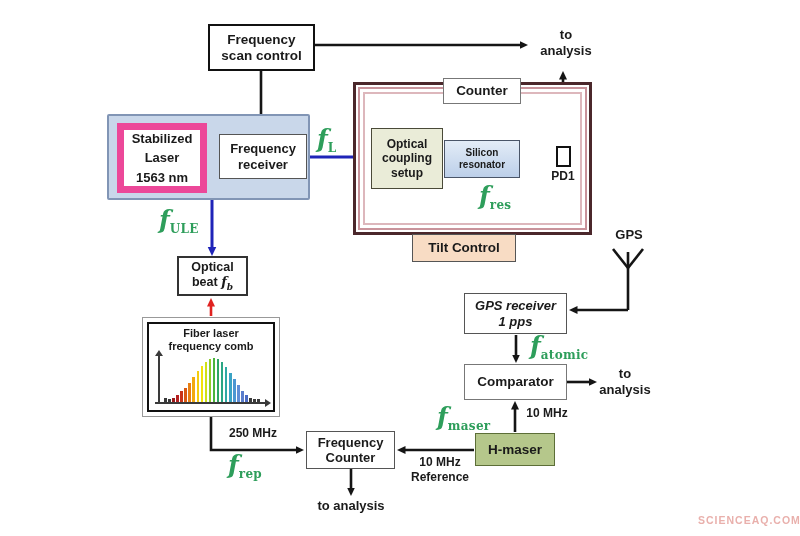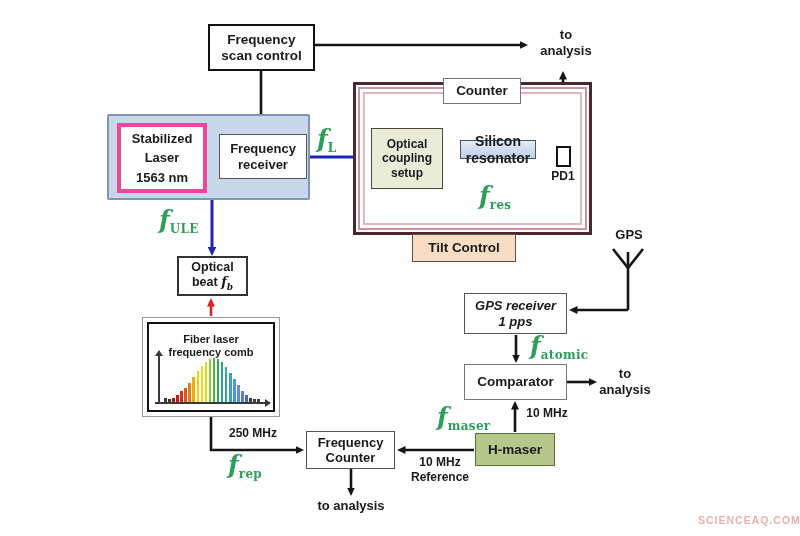--- a/index.html
+++ b/index.html
@@ -8,44 +8,44 @@
   #wires{position:absolute;left:0;top:0;width:800px;height:536px;}
 
   .box{position:absolute;display:flex;flex-direction:column;align-items:center;justify-content:center;
        text-align:center;font-weight:bold;line-height:1.18;background:#fff;box-sizing:border-box;}
   .bl{display:block;}
 
   .freq-scan{left:208px;top:24px;width:107px;height:47px;border:2px solid #111;font-size:13.5px;}
   .blue-wrap{position:absolute;left:107px;top:114px;width:203px;height:86px;
              background:var(--container-blue,#c9d7ea);border:2px solid var(--container-blue-border,#8195b5);
              border-radius:2px;box-sizing:border-box;}
-  .stab-laser{left:117px;top:123px;width:90px;height:70px;border:4px solid #ec4899;font-size:13px;line-height:1.5;}
+  .stab-laser{left:117px;top:123px;width:90px;height:70px;border:7px solid #ec4899;font-size:13px;line-height:1.5;}
   .freq-shifter{left:219px;top:134px;width:88px;height:45px;border:1.5px solid #555;font-size:13px;}
 
   .cryo-frame{position:absolute;left:353px;top:82px;width:239px;height:153px;
               border:3px solid var(--cryo-maroon,#4b272b);box-sizing:border-box;background:#fff;}
   .cryo-f1{position:absolute;inset:2px;border:2px solid var(--cryo-pink1,#c9939b);}
   .cryo-f2{position:absolute;inset:7px;border:2px solid var(--cryo-pink2,#ddb7bc);}
   .cryostat-label{left:443px;top:78px;width:78px;height:26px;border:1.5px solid #777;font-size:13.5px;}
   .opt-coupling{left:371px;top:128px;width:72px;height:61px;border:1.5px solid #4a4a38;
                 background:var(--olive,#eaecd8);font-size:12px;}
-  .si-res{left:460px;top:140px;width:76px;height:19px;border:1.5px solid #4a5568;
-          background:linear-gradient(180deg,#e3ecf7,var(--resonator-blue,#bccfe9));font-size:14px;}
+  .si-res{left:444px;top:140px;width:76px;height:38px;border:1.5px solid #4a5568;
+          background:linear-gradient(180deg,#e3ecf7,var(--resonator-blue,#bccfe9));font-size:10px;}
   .pd1-box{left:556px;top:146px;width:15px;height:21px;border:2px solid #111;}
   .tilt{left:412px;top:234px;width:104px;height:28px;border:1.5px solid #555;
         background:var(--tilt-peach,#f8dcc4);font-size:13.5px;}
 
   .opt-beat{left:177px;top:256px;width:71px;height:40px;border:2px solid #333;font-size:12.5px;}
   .fb-inline{font-family:"DejaVu Serif",serif;font-style:italic;font-size:13px;}
   .fb-inline sub{font-size:9px;}
 
   .comb-outer{position:absolute;left:142px;top:317px;width:138px;height:100px;background:#fff;
               border:1.5px solid #999;box-sizing:border-box;}
   .comb-inner{position:absolute;inset:4px;border:2px solid #111;}
-  .comb-title{text-align:center;font-weight:bold;font-size:11px;line-height:1.15;margin-top:9px;}
+  .comb-title{text-align:center;font-weight:bold;font-size:11px;line-height:1.15;margin-top:3px;}
   .comb-plot{position:absolute;left:6px;right:4px;top:28px;bottom:5px;}
   .y-axis{position:absolute;left:3px;top:2px;bottom:1px;width:2px;background:#3a3a3a;}
   .y-arrow{position:absolute;left:0px;top:-4px;width:0;height:0;border-left:4px solid transparent;
            border-right:4px solid transparent;border-bottom:6px solid #3a3a3a;margin-left:-3px;}
   .x-axis{position:absolute;left:0;right:2px;bottom:1px;height:2px;background:#3a3a3a;}
   .x-arrow{position:absolute;right:-4px;top:-3px;width:0;height:0;border-top:4px solid transparent;
            border-bottom:4px solid transparent;border-left:6px solid #3a3a3a;}
   .comb-spectrum{position:absolute;left:9px;right:9px;bottom:3px;height:46px;
                  display:flex;align-items:flex-end;justify-content:space-between;}
   .tooth{width:2.5px;flex:0 0 auto;}

